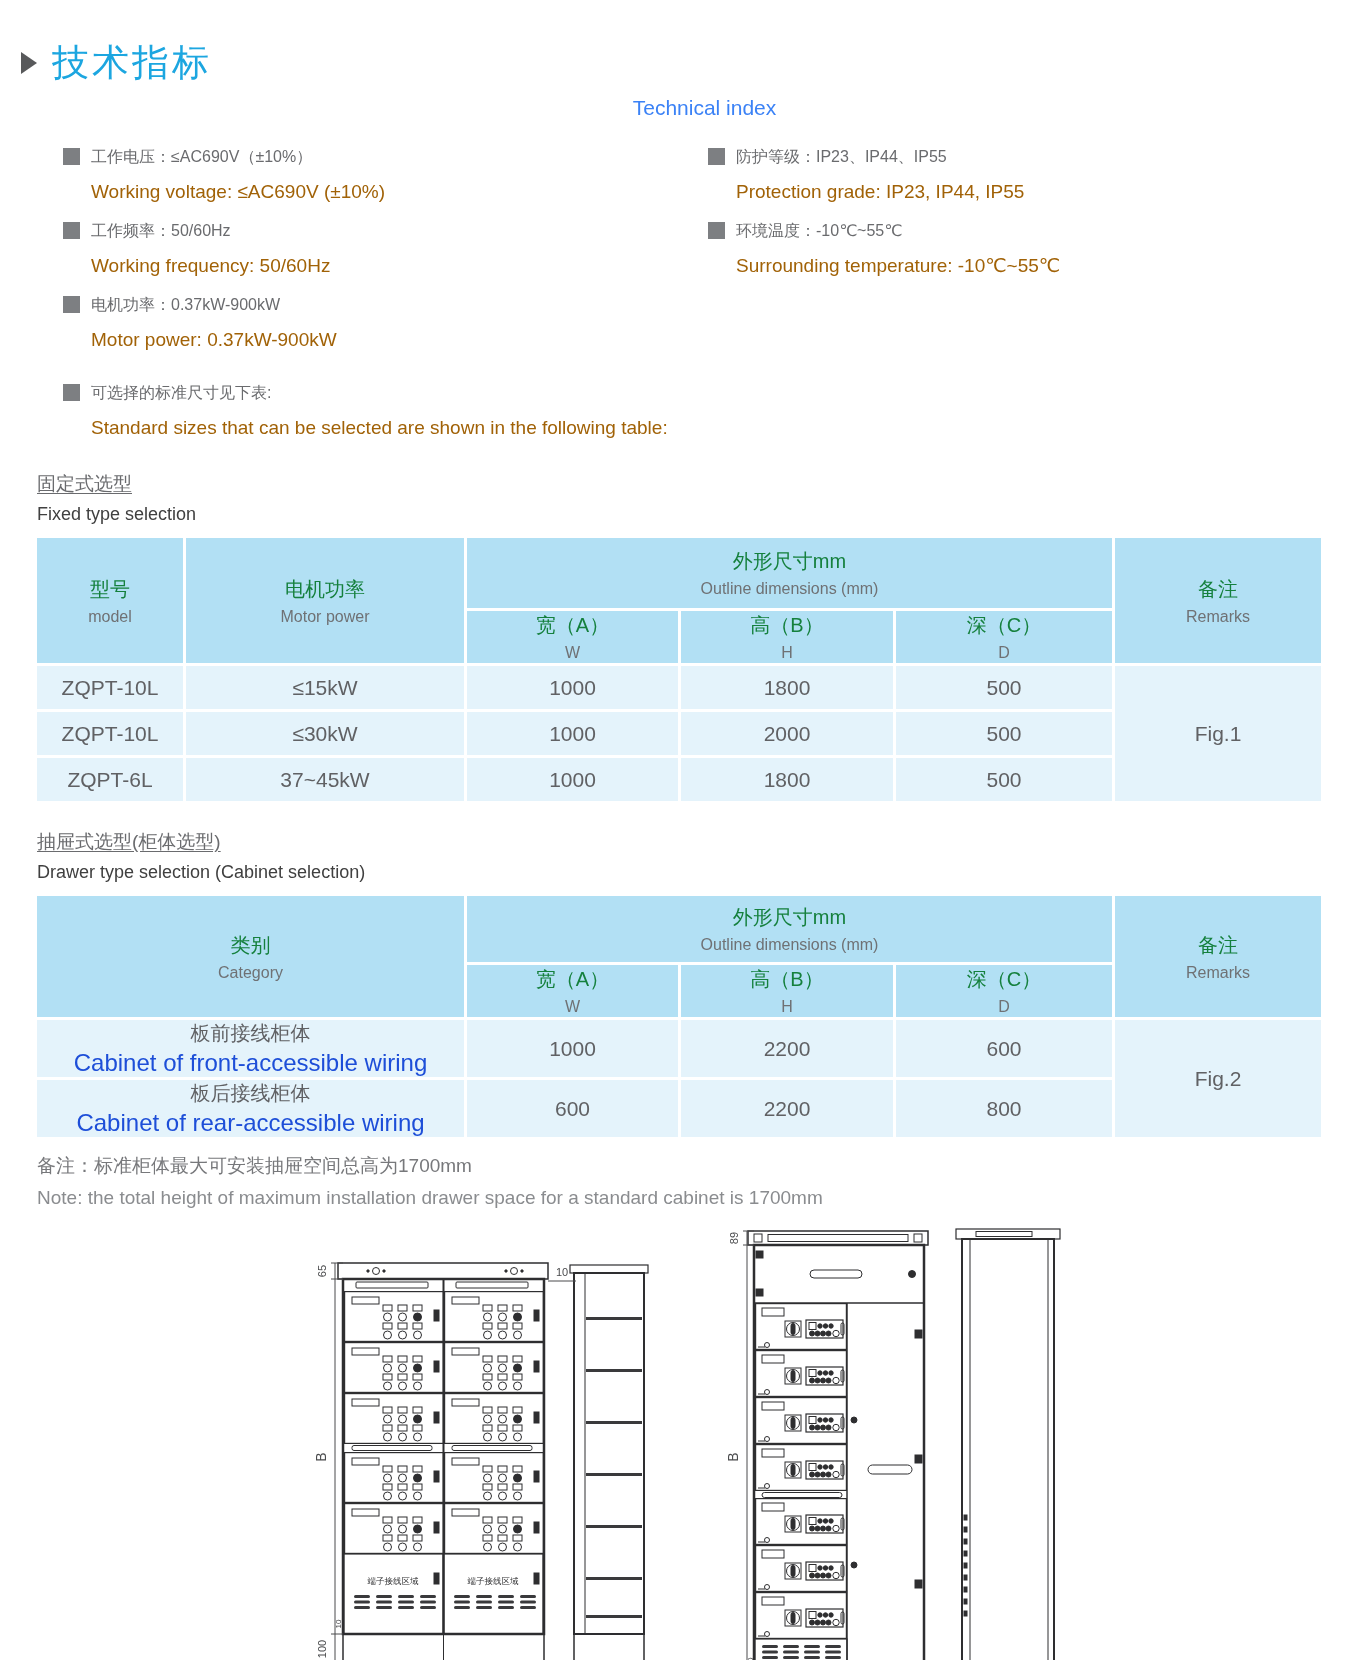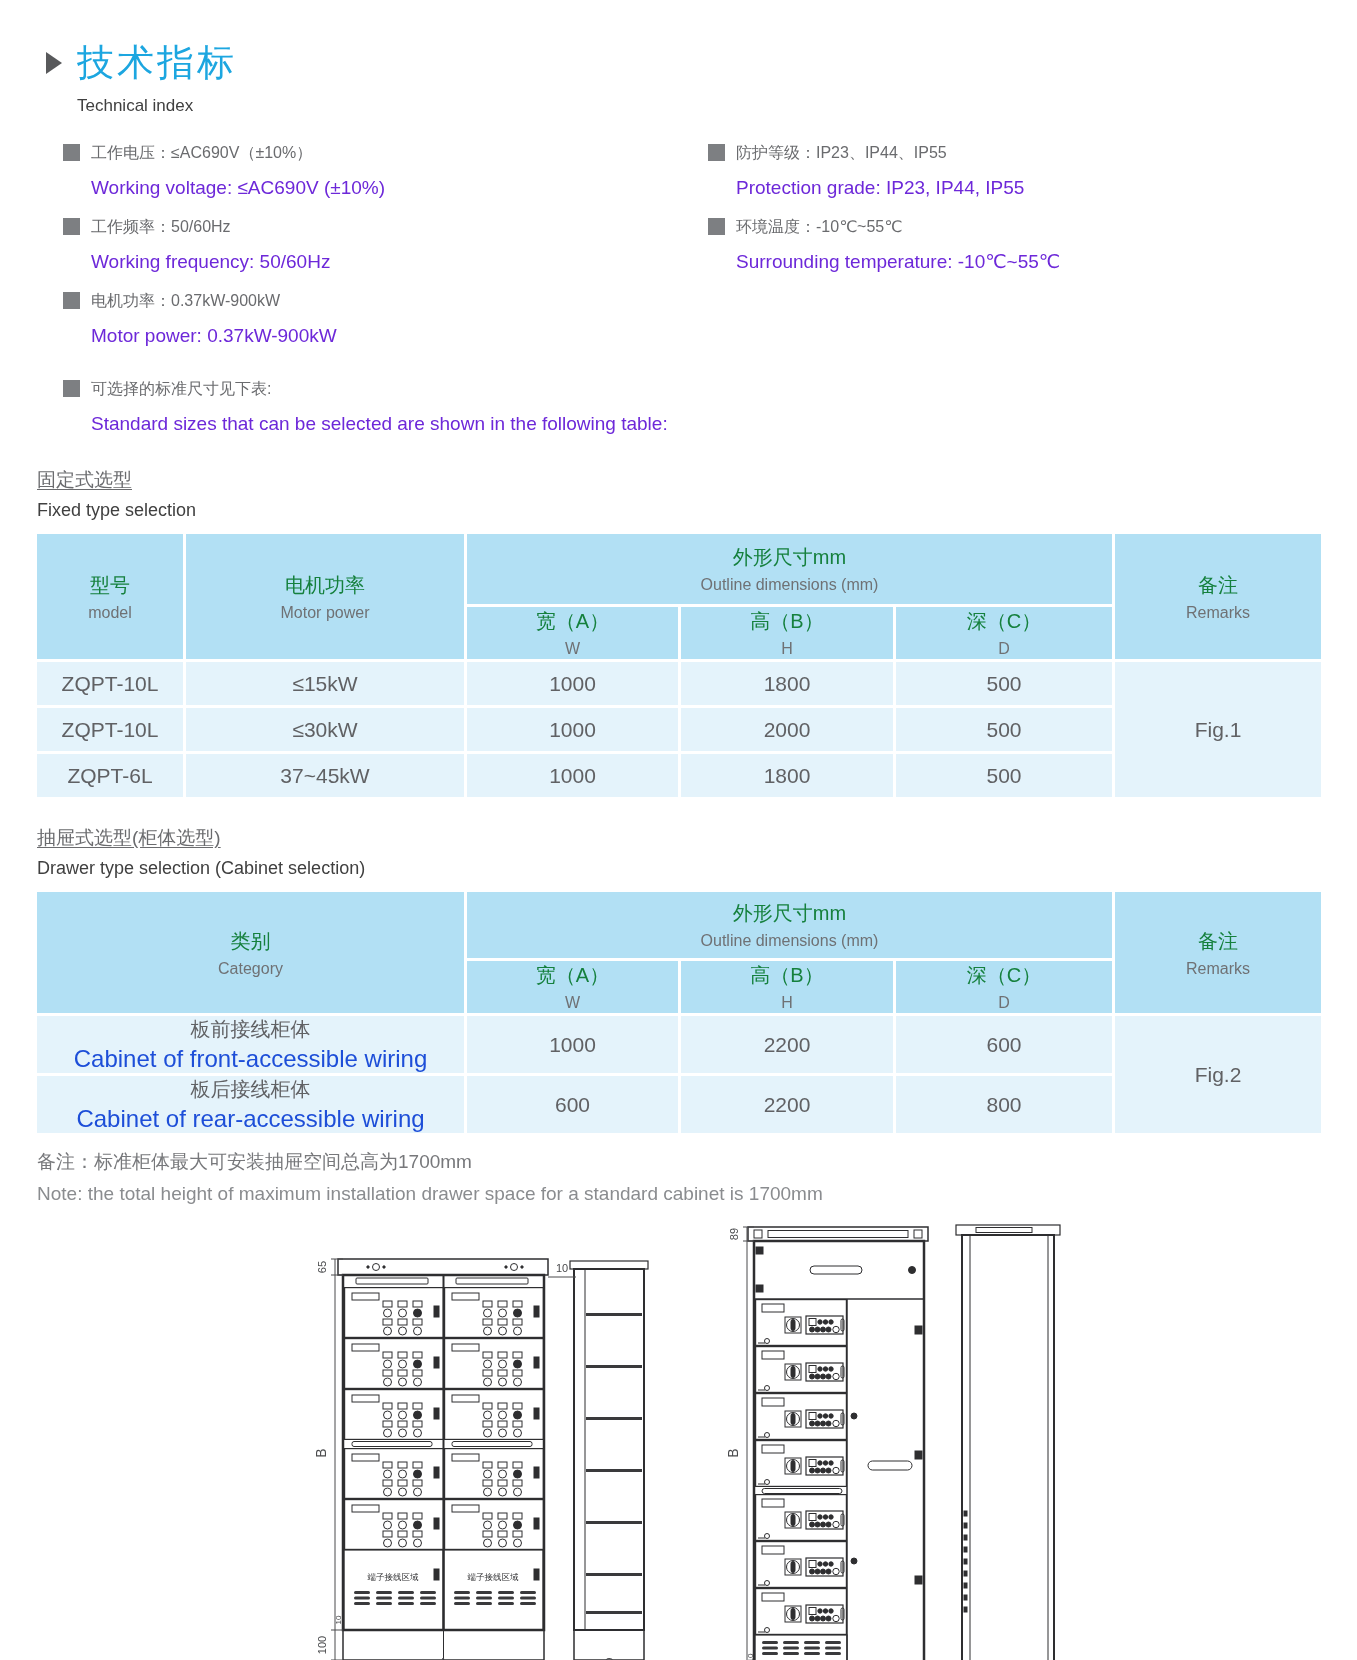--- a/index.html
+++ b/index.html
@@ -5,32 +5,32 @@
   * { margin:0; padding:0; box-sizing:border-box; }
   html,body { background:#ffffff; }
   body {
     width:1357px; height:1660px; position:relative;
     font-family:"Liberation Sans","DejaVu Sans",sans-serif;
     color:#6a6b6e; overflow:hidden;
   }
   .page { width:1357px; height:1660px; position:relative; }
 
   
-  .header { padding-top:38px; padding-left:46px; }
+  .header { padding-top:38px; padding-left:21px;text-align:center; }
   .title-row { display:flex; align-items:center; gap:15px; }
   .arrow { width:0; height:0; border-top:11px solid transparent; border-bottom:11px solid transparent; border-left:16px solid #58595b; }
   h1.title { font-size:37px; font-weight:500; color:#1ca6e0; letter-spacing:3px; }
-  .subtitle { margin-left:31px; margin-top:8px; font-size:17px; color:#404040; }
+  .subtitle { margin-left:31px; margin-top:8px; font-size:21px; color:#3b82f6; }
 
   
   .specs { display:grid; grid-template-columns:645px 1fr; padding-left:63px; margin-top:22px; }
   .spec-item { margin-bottom:9px; }
   .spec-cn { display:flex; align-items:flex-start; gap:11px; font-size:16px; color:#6a6b6e; line-height:30px; }
   .sq { flex:0 0 17px; width:17px; height:17px; background:#7d7f82; margin-top:6px; }
-  .spec-en { margin-left:28px; font-size:19px; color:#6d28d9; line-height:30px; margin-top:5px; }
+  .spec-en { margin-left:28px; font-size:19px; color:#a16207; line-height:30px; margin-top:5px; }
   .intro { padding-left:63px; margin-top:14px; }
 
   
   .tcaption { margin-left:37px; margin-top:28px; }
   .tcap-cn { font-size:19px; color:#6a6b6e; text-decoration:underline; text-underline-offset:3px; }
   .tcap-en { font-size:18px; color:#404040; margin-top:7px; }
 
   
   .grid-table { margin-left:37px; margin-top:13px; width:1284px; display:grid; gap:3px; }
   .t1 { grid-template-columns:146fr 278fr 211fr 212fr 216fr 206fr; grid-template-rows:70px 52px 43px 43px 43px; }

